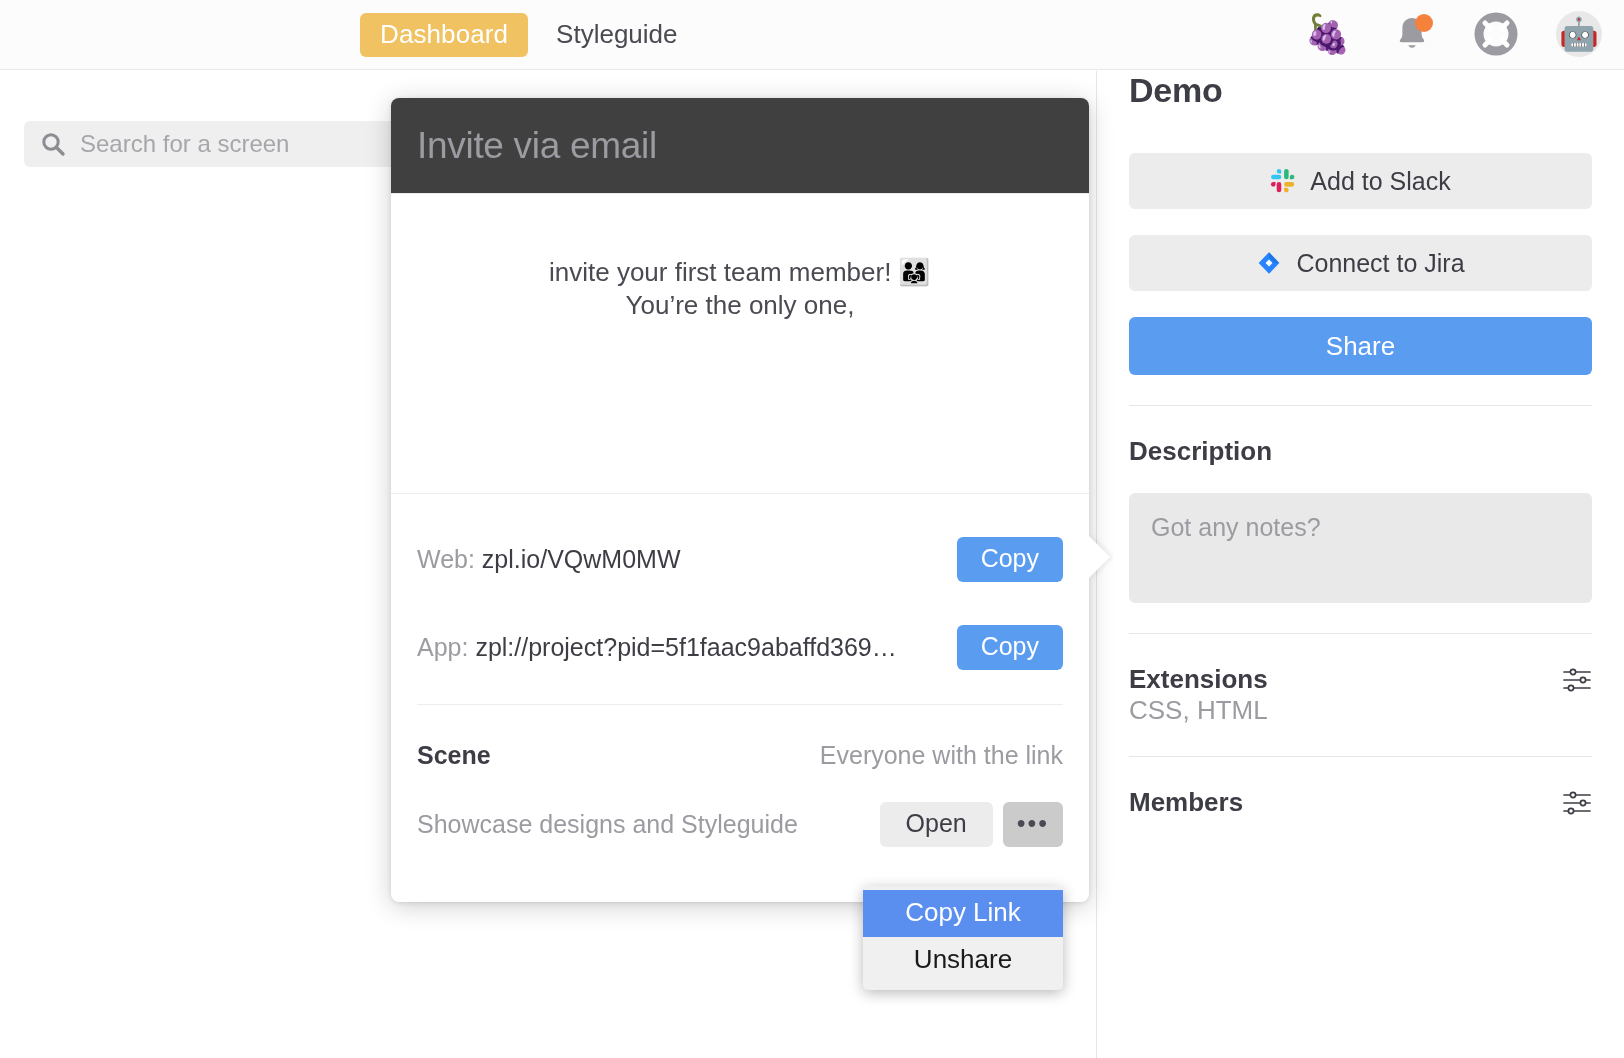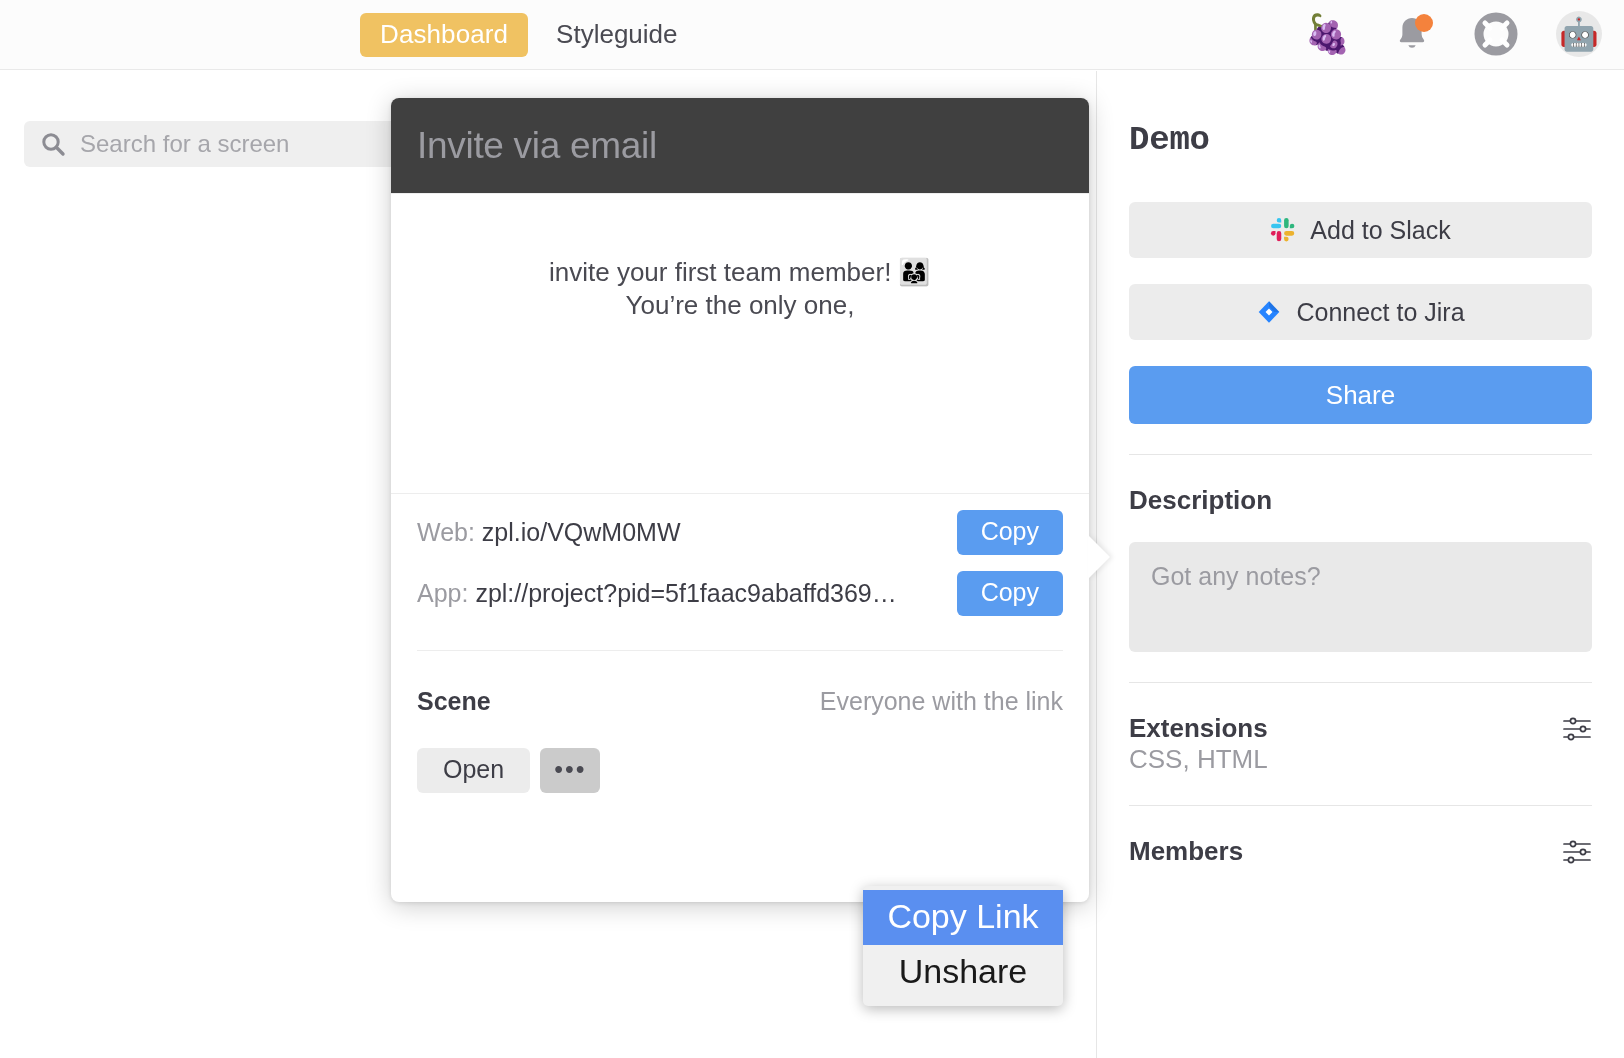--- a/index.html
+++ b/index.html
@@ -124,23 +124,21 @@
     background: #ffffff;
     border-left: 1px solid #e6e6e6;
     box-sizing: border-box;
     padding: 0 32px;
     z-index: 10;
   }
   .sb-title {
     font-size: 34px;
     font-weight: bold;
     color: #3d3d46;
-    margin-top: 50px;
     letter-spacing: -0.2px;
-    font-family: Liberation Mono, monospace;
   }
   .sb-sub {
     font-size: 25px;
     font-weight: bold;
     color: #3d3d46;
     margin-top: 24px;
   }
   .sb-btn {
     height: 56px;
     background: #ececec;
@@ -270,21 +268,21 @@
     color: #3d3d46;
   }
   .pop-row-meta {
     font-size: 25px;
     color: #9b9ba1;
   }
   .link-row {
     display: flex;
     align-items: center;
     justify-content: space-between;
-    margin-top: 16px;
+    margin-top: 43px;
     gap: 28px;
   }
   .link-text {
     font-size: 25px;
     color: #3d3d46;
     white-space: nowrap;
     overflow: hidden;
   }
   .link-label {
     color: #9b9ba1;
@@ -349,21 +347,21 @@
     left: 863px;
     top: 886px;
     width: 200px;
     background: #f0f0f0;
     border-radius: 5px;
     box-shadow: 0 3px 14px rgba(0,0,0,0.28);
     padding: 4px 0 6px 0;
     z-index: 60;
   }
   .ctx-item {
-    font-size: 34px;
+    font-size: 26px;
     color: #1a1a1a;
     padding: 7px 0 9px 0;
     text-align: center;
     cursor: pointer;
     user-select: none;
   }
   .ctx-item.active {
     background: #5a8ff0;
     color: #ffffff;
   }
@@ -533,20 +531,21 @@
     </div>
 
     <div class="pop-hr"></div>
 
     <div class="pop-row-head">
       <span class="pop-row-title">Scene</span>
       <span class="pop-row-meta">Everyone with the link</span>
     </div>
 
     <div class="scene-row">
+      <span class="scene-name">Showcase designs and Styleguide</span>
       <span class="scene-actions">
         <span class="open-btn">Open</span>
         <span class="more-btn">•••</span>
       </span>
     </div>
 
   </div>
 </div>
 
 <div class="ctx-menu">

